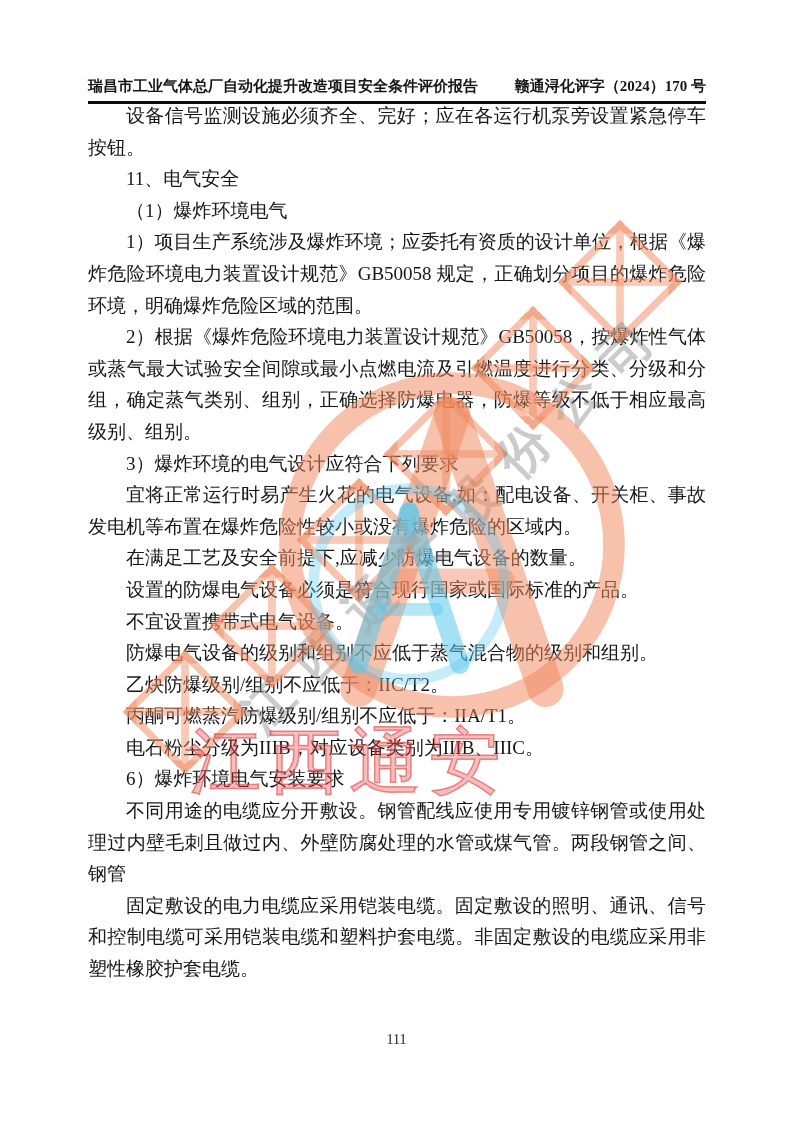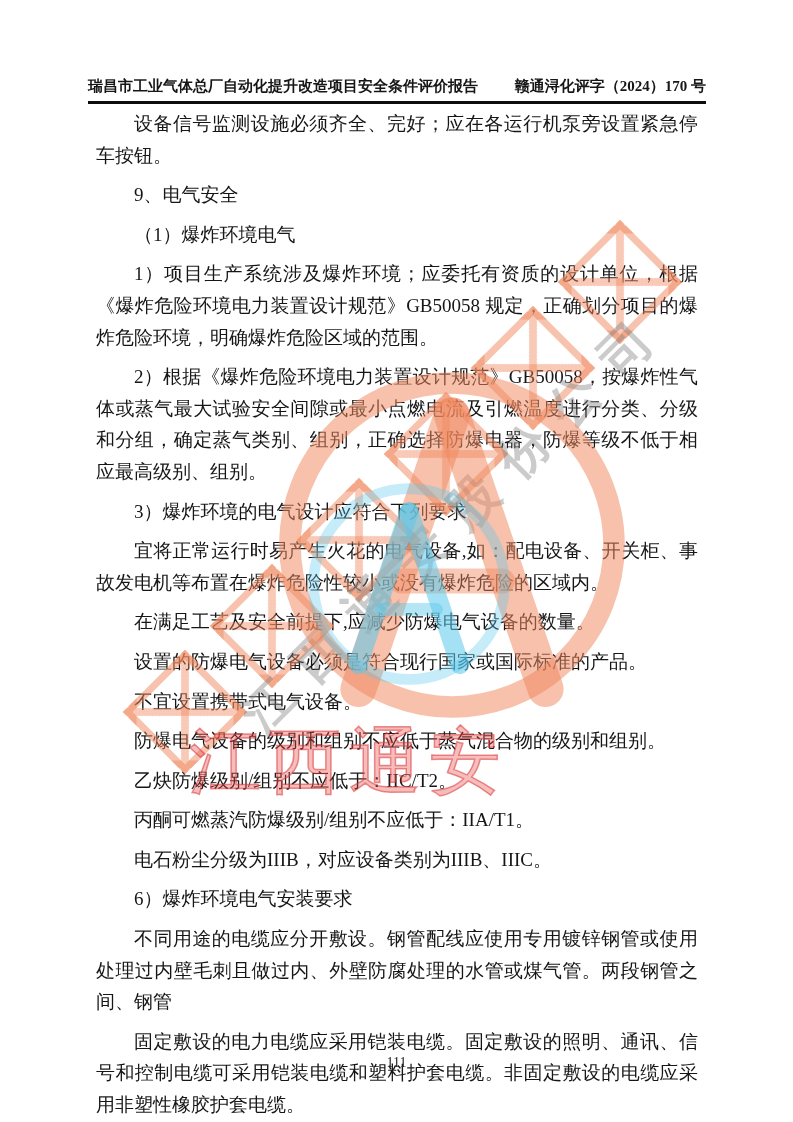--- a/index.html
+++ b/index.html
@@ -20,30 +20,30 @@
     padding-bottom:5px;
     border-bottom:3px solid #0d0d0d;
     white-space:nowrap;
     margin-top:20px;
   }
   
   .content{
     position:absolute;left:88px;top:100px;width:618px;
   }
   .para{
-    margin:8px;
+    margin:0;
     font-size:19px;
     line-height:31.6px;
     text-align:justify;
     text-indent:2em;
   }
   
   .footer{
     position:absolute;left:0;top:1032px;width:100%;
-    text-align:center;font-size:14px;color:#222;margin-top:23px;
+    text-align:center;font-size:14px;color:#222;
   }
   
   .watermark{position:absolute;inset:0;pointer-events:none;}
   .wm-logo{position:absolute;left:272px;top:365px;width:360px;height:360px;}
   .wm-logo-blue{position:absolute;left:303px;top:478px;width:212px;height:212px;}
   .wm-square{
     position:absolute;width:74px;height:74px;
     border:7px solid rgba(240,136,94,0.50);
     transform:rotate(45deg);
     background:
@@ -70,21 +70,21 @@
 
 <div class="page">
 
   <div class="header">
     <span>瑞昌市工业气体总厂自动化提升改造项目安全条件评价报告</span>
     <span>赣通浔化评字（2024）170 号</span>
   </div>
 
   <div class="content">
       <p class="para">设备信号监测设施必须齐全、完好；应在各运行机泵旁设置紧急停车按钮。</p>
-      <p class="para">9、电气安全</p>
+      <p class="para">11、电气安全</p>
       <p class="para">（1）爆炸环境电气</p>
       <p class="para">1）项目生产系统涉及爆炸环境；应委托有资质的设计单位，根据《爆炸危险环境电力装置设计规范》GB50058 规定，正确划分项目的爆炸危险环境，明确爆炸危险区域的范围。</p>
       <p class="para">2）根据《爆炸危险环境电力装置设计规范》GB50058，按爆炸性气体或蒸气最大试验安全间隙或最小点燃电流及引燃温度进行分类、分级和分组，确定蒸气类别、组别，正确选择防爆电器，防爆等级不低于相应最高级别、组别。</p>
       <p class="para">3）爆炸环境的电气设计应符合下列要求</p>
       <p class="para">宜将正常运行时易产生火花的电气设备,如：配电设备、开关柜、事故发电机等布置在爆炸危险性较小或没有爆炸危险的区域内。</p>
       <p class="para">在满足工艺及安全前提下,应减少防爆电气设备的数量。</p>
       <p class="para">设置的防爆电气设备必须是符合现行国家或国际标准的产品。</p>
       <p class="para">不宜设置携带式电气设备。</p>
       <p class="para">防爆电气设备的级别和组别不应低于蒸气混合物的级别和组别。</p>
       <p class="para">乙炔防爆级别/组别不应低于：IIC/T2。</p>

